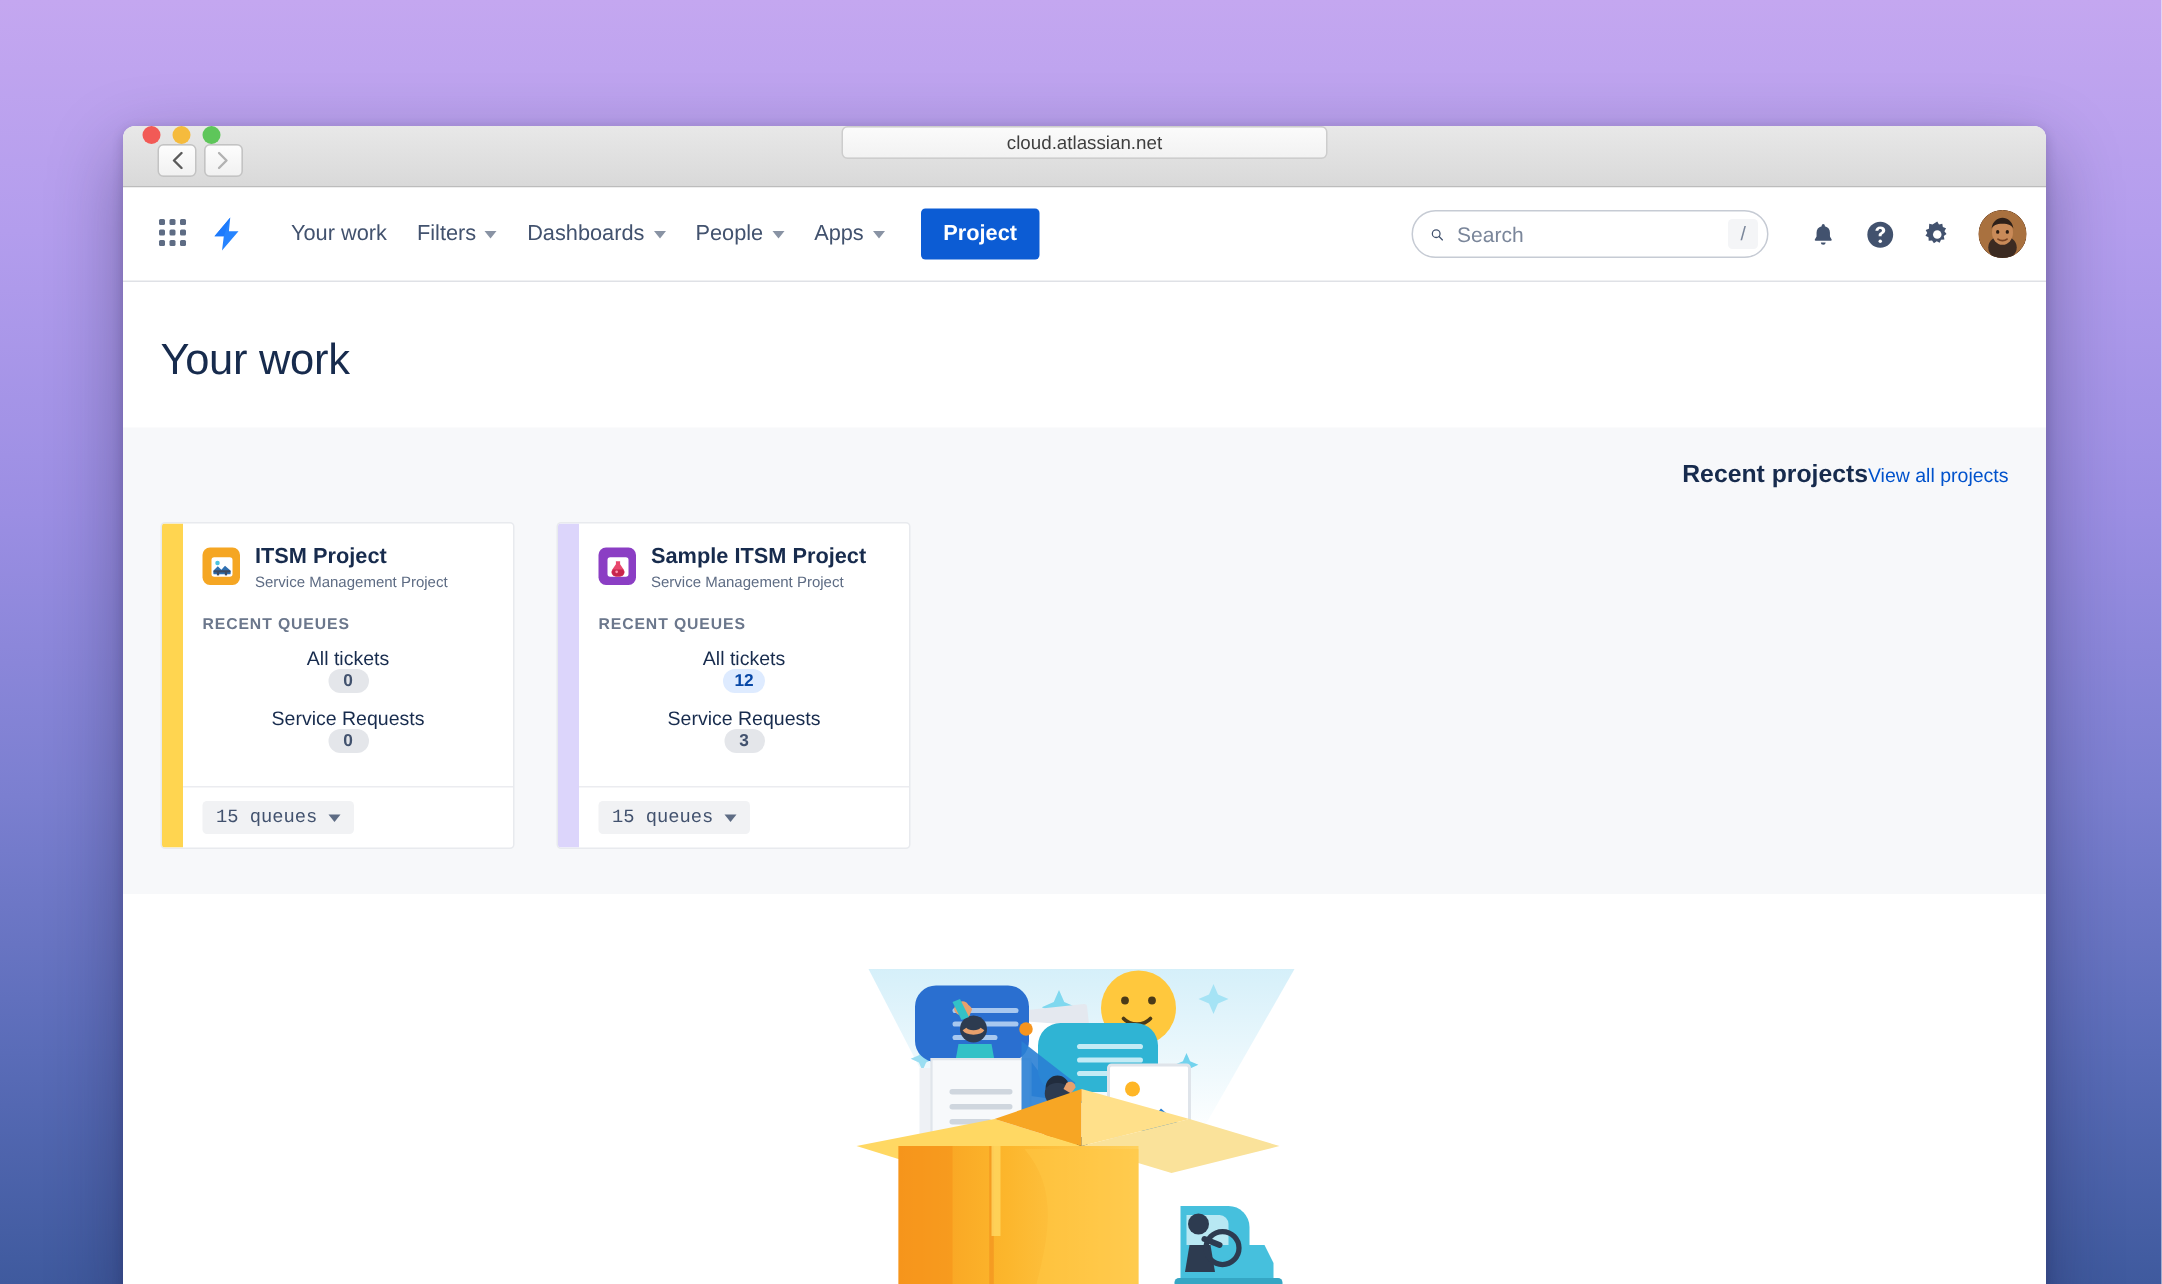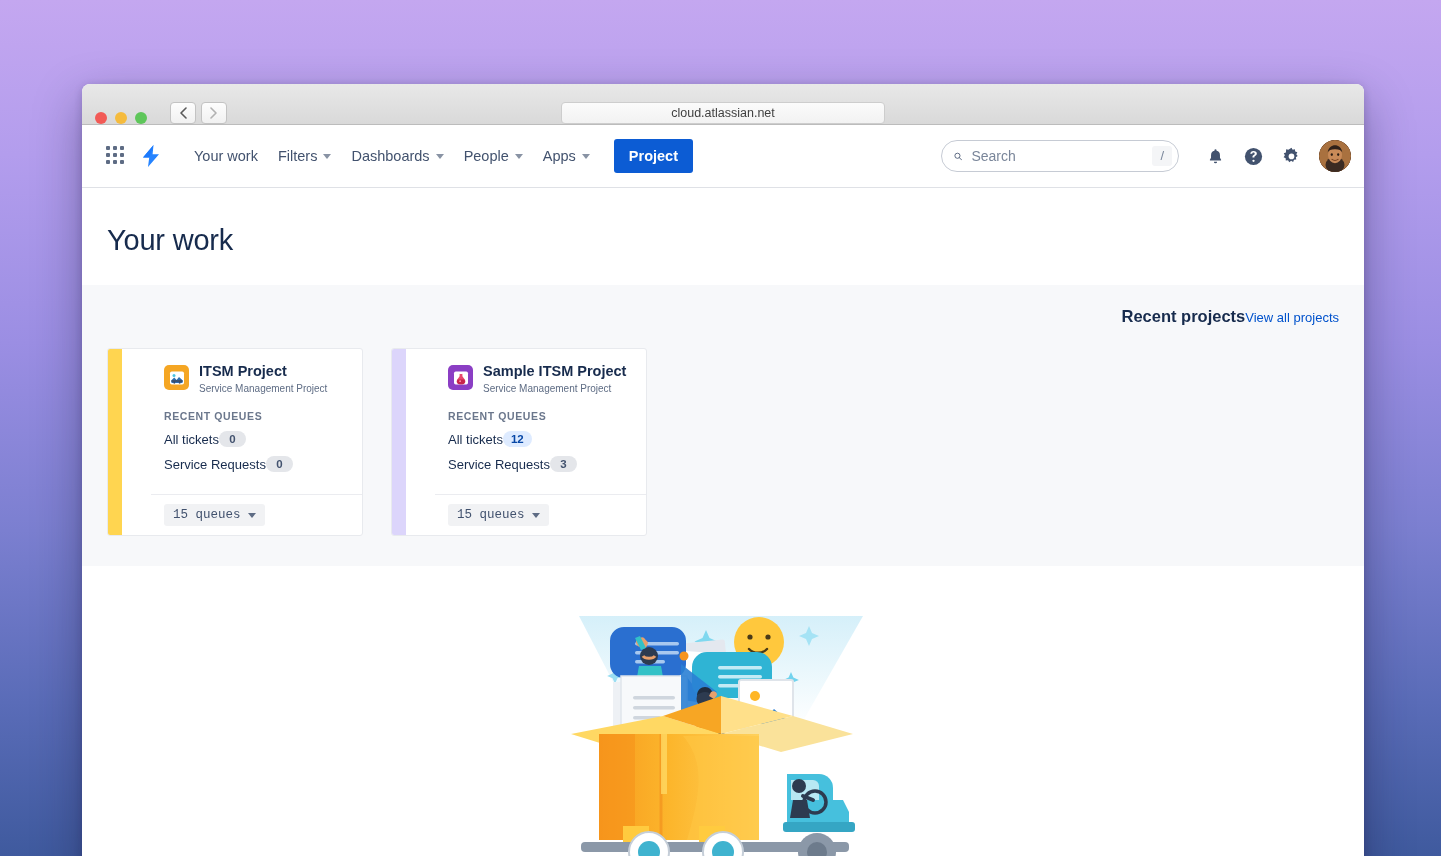--- a/index.html
+++ b/index.html
@@ -28,22 +28,23 @@
     overflow: hidden;
     box-shadow: 0 18px 48px rgba(23, 20, 60, 0.38), 0 2px 8px rgba(23,20,60,0.2);
   }
 
   
   .titlebar {
     height: 41px;
     background: linear-gradient(180deg, #e8e8e8 0%, #d9d9d9 100%);
     border-bottom: 1px solid #bcbcbc;
     display: flex;
-    align-items: flex-end;
+    align-items: flex-start;
     position: relative;
+    flex-direction: column;
   }
   .traffic-lights {
     display: flex;
     gap: 8px;
     margin-left: 13px;
   }
   .tl { width: 12px; height: 12px; border-radius: 50%; }
   .tl.red { background: #f25a56; }
   .tl.yellow { background: #f5bb3d; }
   .tl.green { background: #5ec65a; }
@@ -225,28 +226,27 @@
   }
   .view-all {
     font-size: 13px;
     color: #0052cc;
     cursor: pointer;
   }
 
   .cards { display: flex; gap: 28px; margin-top: 22px; }
 
   .proj-card {
-    width: 256px;
+    width: 236px;
     background: #ffffff;
     border: 1px solid #e8eaee;
     border-radius: 3px;
     overflow: hidden;
     display: flex;
     cursor: pointer;
-    gap: 29px;
   }
   .card-stripe { width: 14px; flex-shrink: 0; }
   .card-body { flex: 1; display: flex; flex-direction: column; }
   .card-main { padding: 14px 13px 10px 13px; }
 
   .card-head { display: flex; gap: 10px; align-items: flex-start; }
   .proj-icon {
     width: 25px; height: 25px;
     border-radius: 5px;
     flex-shrink: 0;
@@ -268,21 +268,23 @@
   .queues-label {
     font-size: 10.5px;
     font-weight: 700;
     letter-spacing: 0.6px;
     color: #6b778c;
     margin-top: 16px;
   }
   .queue-row {
     display: flex;
     align-items: center;
+    justify-content: space-between;
     margin-top: 9px;
+    flex-direction: column;
   }
   .queue-name { font-size: 13px; color: #172b4d; }
   .queue-badge {
     min-width: 27px;
     text-align: center;
     font-size: 11.5px;
     font-weight: 700;
     color: #42526e;
     background: #e4e6ea;
     border-radius: 10px;

